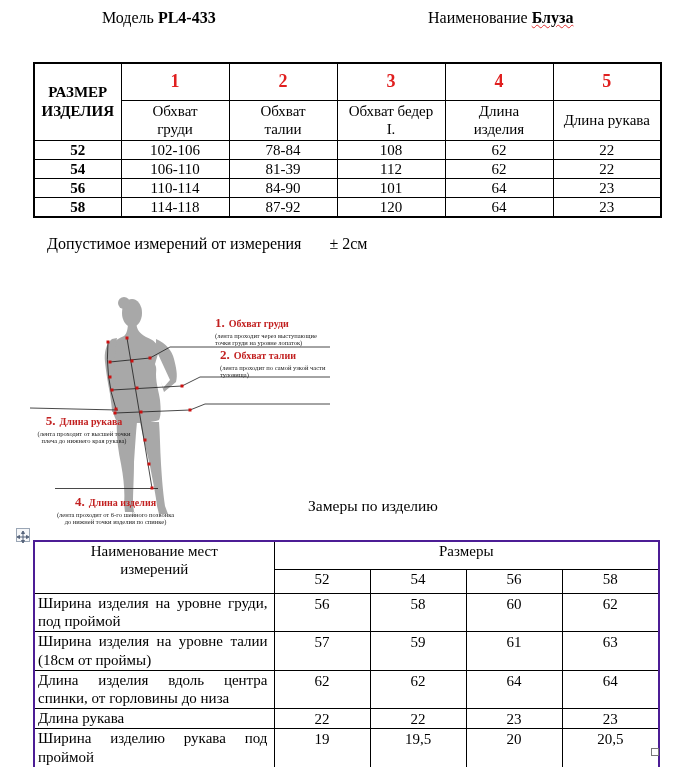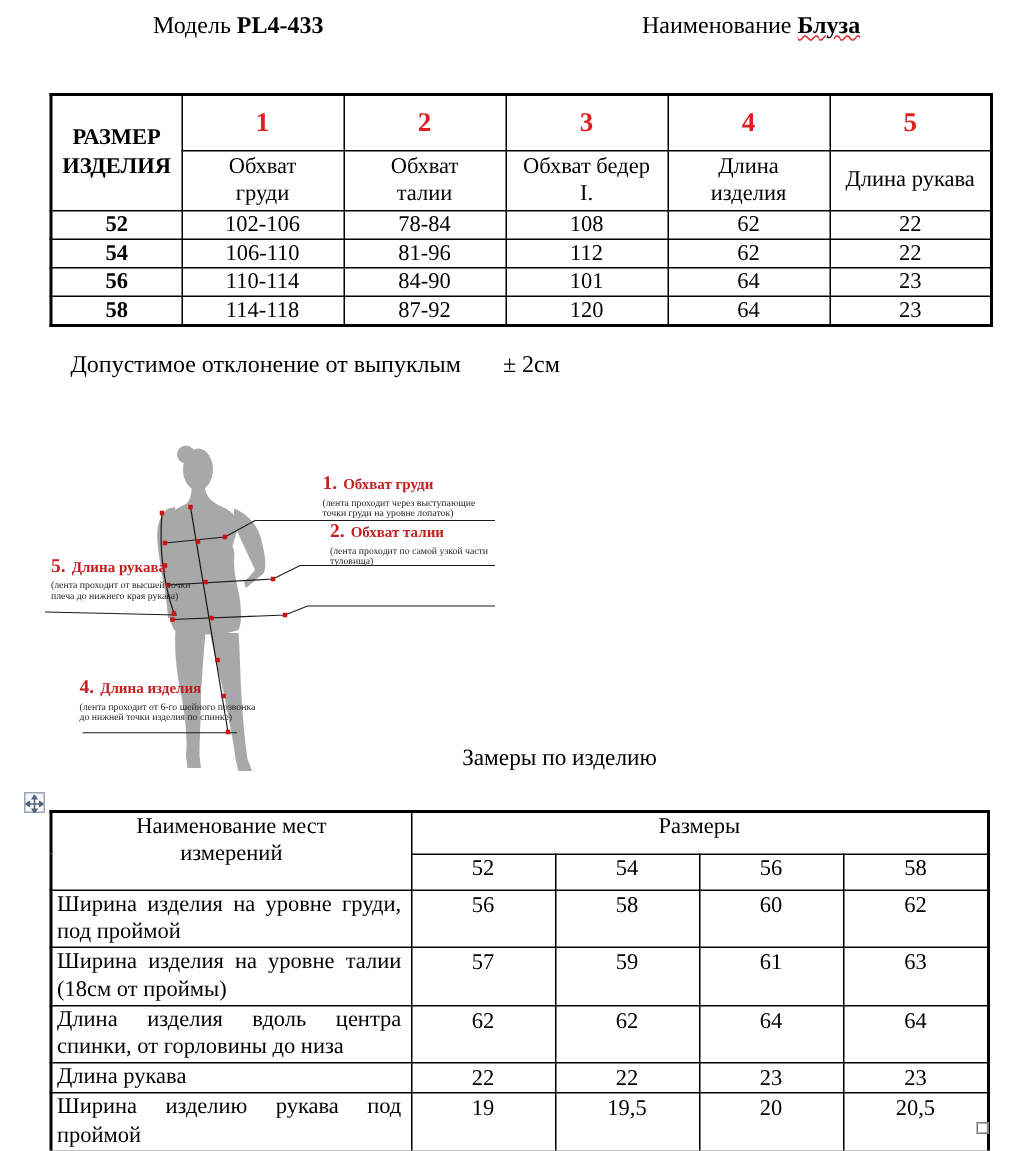--- a/index.html
+++ b/index.html
@@ -42,34 +42,34 @@
   .tol{position:absolute;left:47px;top:235px;font-size:16px;}
   .tol .val{margin-left:28px;}
 
   
   .fig{position:absolute;left:28px;top:292px;width:310px;height:235px;}
   .fig svg{position:absolute;left:0;top:0;}
   .flab{position:absolute;color:#c22121;line-height:1;}
   .fnum{font-size:13px;font-weight:bold;}
   .ftitle{font-size:10px;font-weight:bold;}
   .fnote{font-size:6.5px;color:#222;font-weight:normal;line-height:1.1;margin-top:2px;}
-  .cen{}
+  .cen{text-align:center;margin-top:43px;}
 
   
   .sec2{position:absolute;left:60px;top:497px;width:626px;text-align:center;
         font-size:15.5px;font-weight:normal;}
 
   
   .movehandle{position:absolute;left:16px;top:528px;width:14px;height:14px;
      border:1px solid #9aa6b5;background:#f6f7f9;box-sizing:border-box;}
   .resizehandle{position:absolute;left:651px;top:748px;width:8px;height:8px;
      border:1px solid #777;background:#fff;box-sizing:border-box;}
 
   
-  .t2{position:absolute;left:33px;top:540px;width:625px;border:2px solid #000000;font-size:15px;}
+  .t2{position:absolute;left:33px;top:540px;width:625px;border:2px solid #4c1d95;font-size:15px;}
   .t2 td{vertical-align:middle;text-align:center;line-height:1.2;}
   .r-szhdr1{height:28px;}
   .r-szhdr2{height:24px;}
   .r-m2{height:38px;margin-top:23px;}
   .r-m1a{height:20px;}
   .r-m1b{height:21px;}
   .t2 .namehdr div{max-width:150px;margin:0 auto;line-height:1.2;}
   .t2 tbody td{vertical-align:top;}
   .t2 .mname{text-align:justify;padding:0 6px 0 3px;line-height:1.25;}
   .t2 .mval{padding-top:1px;}
@@ -127,21 +127,21 @@
     <td class="size">52</td>
     <td>102-106</td>
     <td>78-84</td>
     <td>108</td>
     <td>62</td>
     <td>22</td>
   </tr>
   <tr class="r-dat">
     <td class="size">54</td>
     <td>106-110</td>
-    <td>81-96</td>
+    <td>81-39</td>
     <td>112</td>
     <td>62</td>
     <td>22</td>
   </tr>
   <tr class="r-dat">
     <td class="size">56</td>
     <td>110-114</td>
     <td>84-90</td>
     <td>101</td>
     <td>64</td>
@@ -152,21 +152,21 @@
     <td>114-118</td>
     <td>87-92</td>
     <td>120</td>
     <td>64</td>
     <td>23</td>
   </tr>
 </tbody>
   </table>
 
 <div class="tol">
-  <span>Допустимое отклонение от выпуклым</span><span class="val">± 2см</span>
+  <span>Допустимое измерений от измерения</span><span class="val">± 2см</span>
 </div>
 
 <div class="fig">
   <svg width="310" height="235" viewBox="0 0 310 235">
 
     <g fill="#a8a8a8" stroke="none">
       <ellipse cx="104" cy="21" rx="10" ry="14"></ellipse>
       <circle cx="96" cy="11" r="6"></circle>
       <path d="M100,30 L108,30
                C109,38 111,41 118,45

